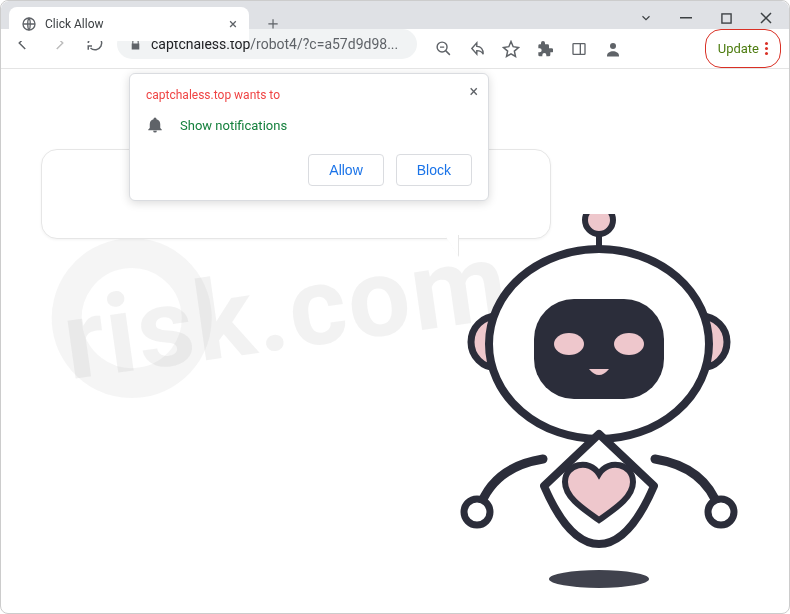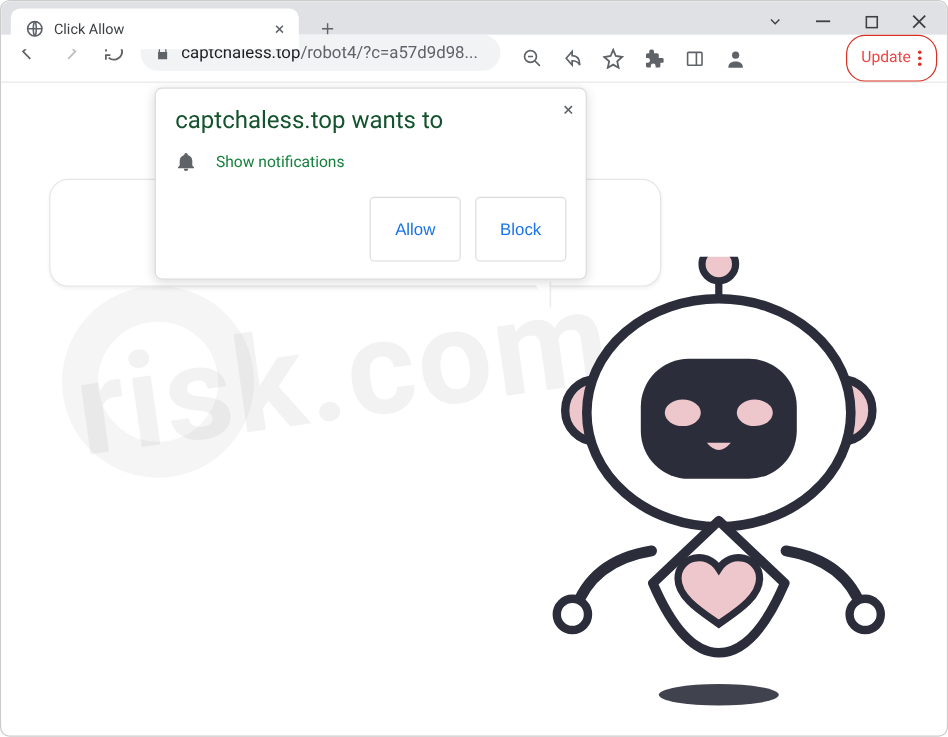--- a/index.html
+++ b/index.html
@@ -17,34 +17,34 @@
   .toolbar { height: 40px; background: #fff; border-bottom: 1px solid #e4e4e4; display: flex; padding: 0 8px; gap: 8px; }
   .nav-btn { width: 28px; height: 28px; display:flex; align-items:center; justify-content:center; color:#5f6368; cursor:pointer; }
   .nav-btn.disabled { color: #bdbdbd; }
   .urlbar { flex: 0 0 300px; height: 30px; background: #f1f3f4; border-radius: 15px; display: flex; align-items: center; padding: 0 12px; gap: 8px; }
   .urlbar .lock { color: #5f6368; width:14px; }
   .urlbar .url { font-size: 14px; color: #202124; white-space: nowrap; overflow: hidden; flex:1; }
   .urlbar .url .domain { color: #202124; }
   .urlbar .url .path { color: #5f6368; }
   .tb-icons { display:flex; align-items:center; gap:14px; margin-left:8px; }
   .tb-icons .ico { width:20px; height:20px; display:flex; align-items:center; justify-content:center; color:#5f6368; cursor:pointer; }
-  .update-btn { border: 1px solid #d93025; color: #ef4444; background: #fff; border-radius: 16px; padding: 4px 12px; font-size: 13px; display:flex; align-items:center; gap:6px; cursor:pointer; margin-left:auto; }
+  .update-btn { border: 1px solid #d93025; color: #4d7c0f; background: #fff; border-radius: 16px; padding: 4px 12px; font-size: 13px; display:flex; align-items:center; gap:6px; cursor:pointer; margin-left:auto; }
   .update-btn .dots { display:flex; flex-direction:column; gap:2px; }
   .update-btn .dots i { width:3px; height:3px; background:#d93025; border-radius:50%; display:block; }
   
   .content { position: relative; height: calc(614px - 80px); background: #fff; overflow:hidden; }
   
   .permission { position:absolute; left: 128px; top: 4px; width: 360px; background:#fff; border:1px solid #dadce0; border-radius: 6px; box-shadow: 0 2px 10px rgba(0,0,0,0.15); padding: 14px 16px 14px 16px; z-index: 50; }
   .permission .pclose { position:absolute; right:10px; top:8px; color:#5f6368; font-size:16px; cursor:pointer; }
-  .permission .ptitle { font-size: 20px; color:#14532d; margin-bottom: 14px; padding-right: 20px; }
+  .permission .ptitle { font-size: 12px; color:#ef4444; margin-bottom: 14px; padding-right: 20px; }
   .permission .row { display:flex; align-items:center; gap:16px; margin-bottom: 20px; }
   .permission .row .bell { color:#5f6368; width:18px; }
   .permission .row .txt { font-size:13px; color:#15803d; }
   .permission .btns { display:flex; gap:12px; justify-content:flex-end; }
-  .permission .btns button { border:1px solid #dadce0; background:#fff; color:#1a73e8; border-radius:4px; padding:18px 20px; font-size:14px; cursor:pointer; }
+  .permission .btns button { border:1px solid #dadce0; background:#fff; color:#1a73e8; border-radius:4px; padding:7px 20px; font-size:14px; cursor:pointer; }
   
   .speech { position:absolute; left: 40px; top: 80px; width: 510px; height: 90px; background:#fff; border:1px solid #e6e6e6; border-radius: 16px; box-shadow: 0 1px 3px rgba(0,0,0,0.05); display:flex; align-items:center; justify-content:center; padding: 0 24px; }
   .speech .stext { font-size: 20px; font-weight: 700; letter-spacing: 1px; color:#111; text-align:center; white-space: nowrap; overflow:hidden; width:100%; }
   .speech .tail { position:absolute; right: 92px; bottom: -18px; width: 0; height: 0; border-left: 14px solid transparent; border-right: 0 solid transparent; border-top: 22px solid #fff; filter: drop-shadow(1px 1px 0 #e6e6e6); }
   
   .robot-wrap { position:absolute; right: 40px; top: 145px; width: 310px; height: 380px; }
   .shadow-ellipse { position:absolute; left: 110px; bottom: 6px; width: 100px; height: 18px; background:#2b2d3a; border-radius:50%; opacity:0.9; }
   
   .watermark { position:absolute; left: 60px; top: 160px; width: 700px; font-size: 110px; font-weight: 700; color: rgba(160,160,160,0.14); letter-spacing: 2px; transform: rotate(-8deg); white-space: nowrap; pointer-events:none; z-index: 1; }
   .watermark .ring { position:absolute; left:-10px; top: -30px; width:160px; height:160px; border: 30px solid rgba(160,160,160,0.1); border-radius:50%; }

